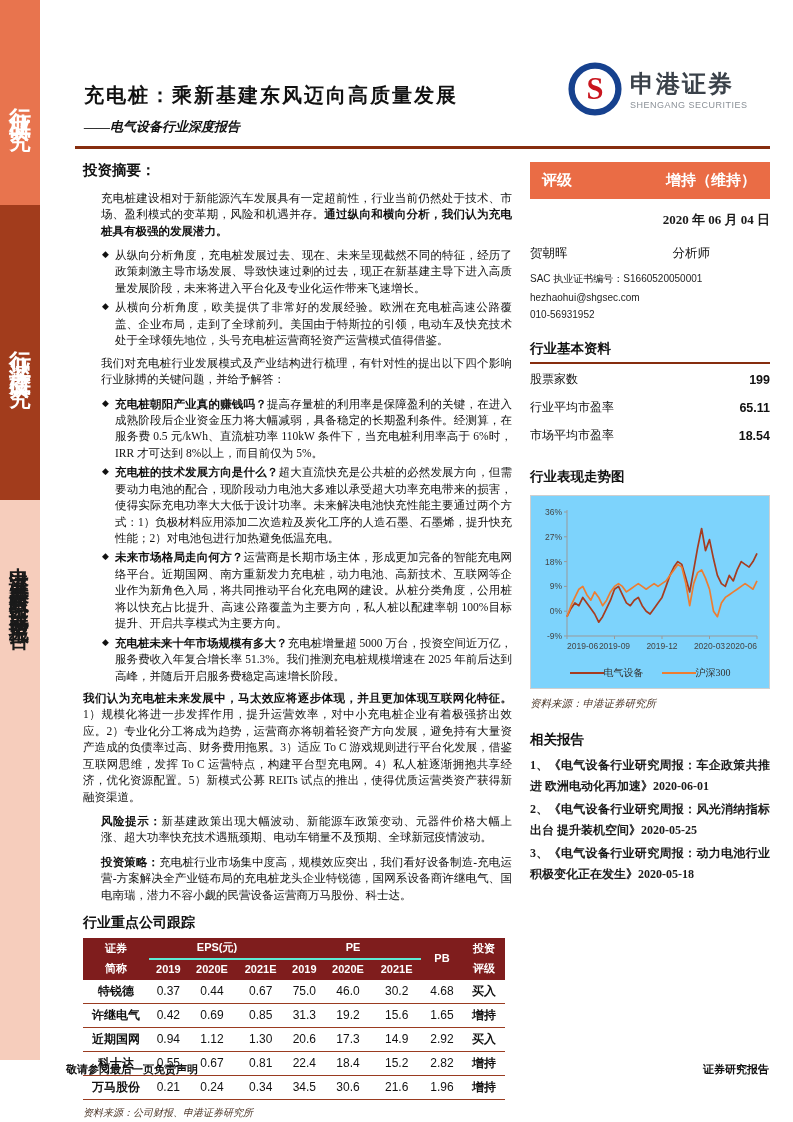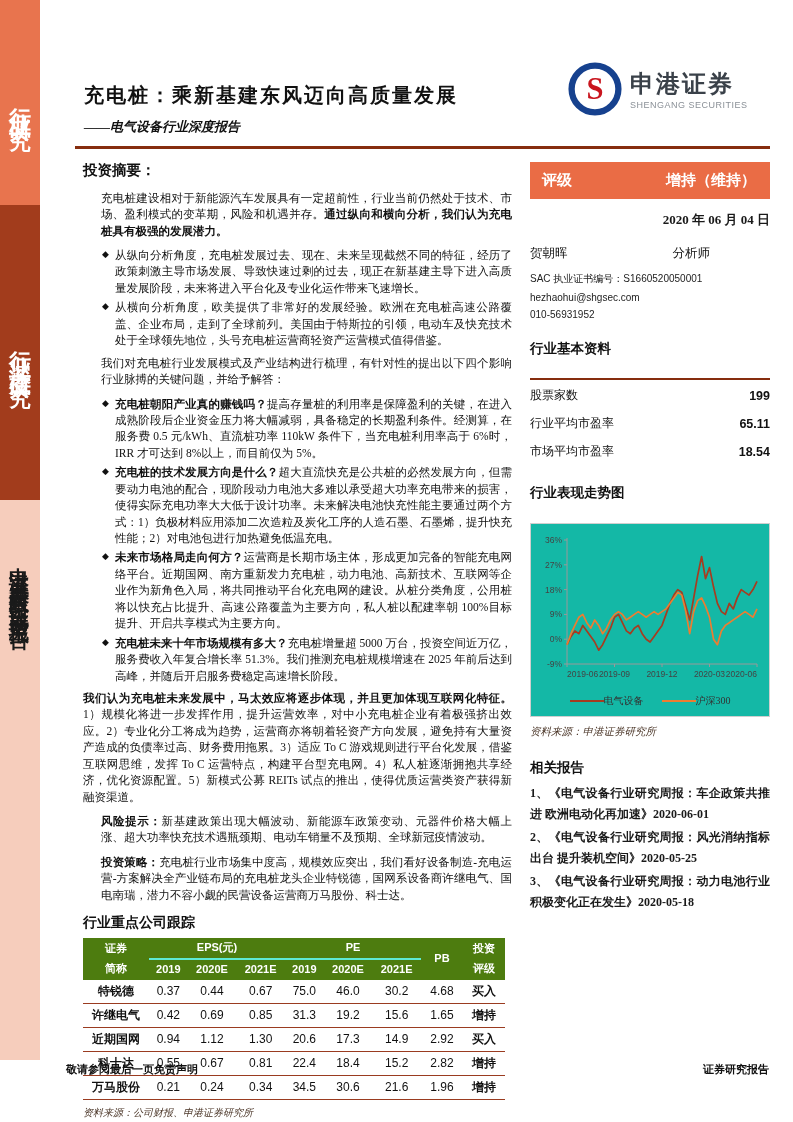--- a/index.html
+++ b/index.html
@@ -27,44 +27,44 @@
   .header-rule { position:absolute; left:75px; top:146px; width:695px; height:3px; background:#862D0E; }
 
   
   .rightcol { position:absolute; left:530px; top:162px; width:240px; }
   .rating-bar { height:37px; background:#EA6C45; color:#fff; display:flex; align-items:center; justify-content:space-between; padding:0 14px 0 12px; font-size:15px; font-weight:700; }
   .date { text-align:right; font-size:13px; font-weight:700; margin-top:12px; color:#1a1a1a; }
   .analyst-row { display:flex; justify-content:space-between; margin-top:16px; font-size:12.5px; padding-right:60px; }
   .contact { font-family:"Liberation Sans", sans-serif; font-size:10px; color:#222; margin-top:6px; }
   .contact.sac { margin-top:10px; }
   .sec-head { font-size:13.5px; font-weight:700; margin-top:20px; }
-  .sec-head.ruled { border-bottom:2px solid #862D0E; padding-bottom:20px; }
+  .sec-head.ruled { border-bottom:2px solid #862D0E; padding-bottom:4px; }
   .stat-row { display:flex; justify-content:space-between; align-items:center; height:25px; font-size:12px; margin-top:3px; }
   .stat-row .v { font-family:"Liberation Sans", sans-serif; font-weight:700; font-size:12.5px; }
-  .chart-box { margin-top:21px; border:1px solid #CFCFCF; padding:6px 4px 2px 4px; background:#14b8a6; }
+  .chart-box { margin-top:9px; border:1px solid #CFCFCF; padding:6px 4px 2px 4px; background:#7dd3fc; }
   .legend { display:flex; justify-content:center; gap:18px; align-items:center; margin:2px 0 6px 0; }
   .legend-item { display:flex; align-items:center; gap:0; font-size:10px; color:#333; }
   .legend-swatch { display:inline-block; width:34px; height:2px; }
   .source { font-size:10.5px; font-style:italic; color:#4a3527; margin-top:8px; }
   .reports { margin-top:6px; }
   .report-item { font-size:12px; font-weight:700; line-height:1.75; color:#1a1a1a; margin-top:2px; text-align:justify; }
 
   
   .main { position:absolute; left:75px; top:160px; width:437px; font-size:11.5px; line-height:1.43; }
   .main .h1 { font-size:14.5px; font-weight:700; padding-left:8px; margin-bottom:9px; }
   .main p { text-align:justify; }
   .para { padding-left:26px; margin-bottom:8px; }
   .bullet { position:relative; padding-left:40px; margin-bottom:3px; text-align:justify; }
   .dia { position:absolute; left:27px; top:1px; font-size:9px; }
   .flush { padding-left:8px; margin-bottom:8px; }
   .mt6 { margin-top:6px; }
   b.q { font-weight:700; }
   .tbl-head { font-size:14px; font-weight:700; padding-left:8px; margin:10px 0 5px 0; }
   table.cmp { border-collapse:collapse; margin-left:8px; width:422px; font-family:"Liberation Sans", sans-serif; }
-  table.cmp thead { background:#4d7c0f; color:#fff; }
+  table.cmp thead { background:#7f1d1d; color:#fff; }
   table.cmp thead td { font-size:11px; font-weight:700; text-align:center; padding:2px 2px; }
   table.cmp thead .grp { border-bottom:2px solid #5eead4; }
   table.cmp tbody td { font-size:12px; text-align:center; padding:3px 2px; border-bottom:1px solid #9A3B20; }
   table.cmp tbody td.name, table.cmp tbody td.rat { font-family:Liberation Serif, serif; font-weight:700; font-size:12px; }
   .tbl-source { font-size:10px; font-style:italic; color:#4a3527; padding-left:8px; margin-top:6px; }
 
   .footer-l { position:absolute; left:66px; top:1062px; font-size:11px; font-weight:700; }
   .footer-r { position:absolute; right:24px; top:1062px; font-size:11px; font-weight:700; }
 </style>
 </head>

